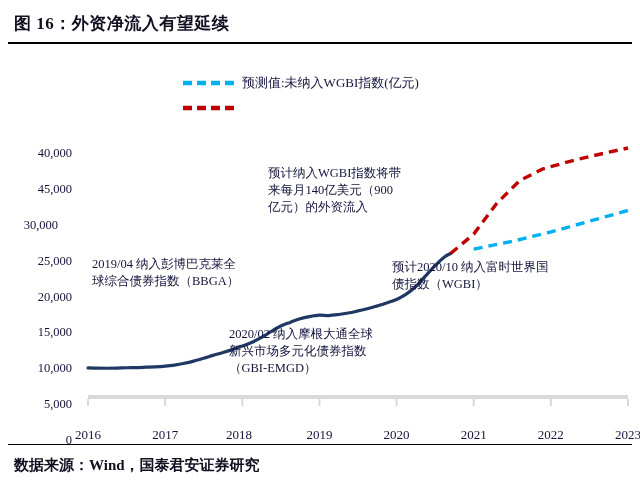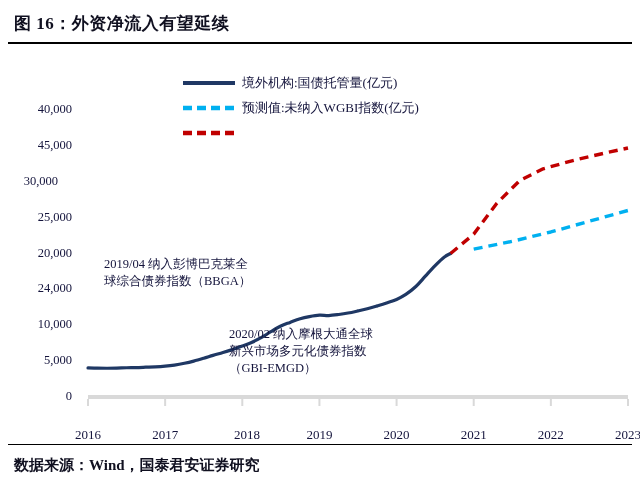--- a/index.html
+++ b/index.html
@@ -101,40 +101,41 @@
   }
 
   
   .ylab {
     position: absolute;
     font-size: 12.5px;
     color: #14143c;
     text-align: right;
     width: 58px;
     white-space: nowrap;
+    margin-top: 44px;
   }
   .xlab {
     position: absolute;
     font-size: 13px;
     color: #14143c;
     text-align: center;
     width: 52px;
     white-space: nowrap;
     margin-top: 16px;
   }
 
   
   .annot {
     position: absolute;
     font-size: 12.5px;
     line-height: 17px;
     color: #14143c;
     white-space: pre-line;
   }
-  .annot-bbga   { left: 104px; top: 256px; width: 210px; }
+  .annot-bbga   { left: 92px; top: 256px; width: 210px; }
   .annot-emgd   { left: 229px; top: 326px; width: 210px; }
   .annot-wgbi-inflow { left: 268px; top: 165px; width: 200px; }
   .annot-wgbi-incl   { left: 392px; top: 259px; width: 190px; }
 </style>
 </head>
 <body>
 
 <div id="figure-root">
 
   <div class="fig-title">图 16：外资净流入有望延续</div>
@@ -156,46 +157,38 @@
         <path d="M 473.71 201.19 L 512.29 193.30 L 550.86 183.98 L 589.43 173.21 L 628.00 162.45" fill="none" stroke="#00B0F0" stroke-width="3.4" stroke-linecap="butt" stroke-linejoin="round" stroke-dasharray="9,6"></path>
       </svg>
   </div>
 
   <div id="ylabels">
       <div class="ylab" style="left: 14px; top: 102px;">40,000</div>
       <div class="ylab" style="left: 14px; top: 137.875px;">45,000</div>
       <div class="ylab" style="left: 0; top: 173.75px;">30,000</div>
       <div class="ylab" style="left: 14px; top: 209.625px;">25,000</div>
       <div class="ylab" style="left: 14px; top: 245.5px;">20,000</div>
-      <div class="ylab" style="left: 14px; top: 281.375px;">24,000</div>
+      <div class="ylab" style="left: 14px; top: 281.375px;">15,000</div>
       <div class="ylab" style="left: 14px; top: 317.25px;">10,000</div>
       <div class="ylab" style="left: 14px; top: 353.125px;">5,000</div>
       <div class="ylab" style="left: 14px; top: 389px;">0</div>
     </div>
 
   <div id="xlabels">
       <div class="xlab" style="left: 62px; top: 411px;">2016</div>
       <div class="xlab" style="left: 139.143px; top: 411px;">2017</div>
-      <div class="xlab" style="left: 221px; top: 411px;">2018</div>
+      <div class="xlab" style="left: 213px; top: 411px;">2018</div>
       <div class="xlab" style="left: 293.429px; top: 411px;">2019</div>
       <div class="xlab" style="left: 370.571px; top: 411px;">2020</div>
       <div class="xlab" style="left: 447.714px; top: 411px;">2021</div>
       <div class="xlab" style="left: 524.857px; top: 411px;">2022</div>
       <div class="xlab" style="left: 602px; top: 411px;">2023</div>
     </div>
 
   <div class="legend" id="legend">
-      <div class="legend-row">
-        <span class="legend-swatch">
-          <svg width="54" height="14">
-            <line x1="1" y1="7" x2="53" y2="7" stroke="#1F3864" stroke-width="4"></line>
-          </svg>
-        </span>
-        <span class="legend-label">境外机构:国债托管量(亿元)</span>
-      </div>
       <div class="legend-row">
         <span class="legend-swatch">
           <svg width="54" height="14">
             <line x1="1" y1="7" x2="53" y2="7" stroke="#00B0F0" stroke-width="4.5" stroke-dasharray="9,5"></line>
           </svg>
         </span>
         <span class="legend-label">预测值:未纳入WGBI指数(亿元)</span>
       </div>
       <div class="legend-row">
         <span class="legend-swatch">
@@ -204,17 +197,22 @@
           </svg>
         </span>
       </div>
     </div>
 
   <div class="annot annot-bbga">2019/04 纳入彭博巴克莱全
 球综合债券指数（BBGA）</div>
   <div class="annot annot-emgd">2020/02 纳入摩根大通全球
 新兴市场多元化债券指数
 （GBI-EMGD）</div>
+  <div class="annot annot-wgbi-inflow">预计纳入WGBI指数将带
+来每月140亿美元（900
+亿元）的外资流入</div>
+  <div class="annot annot-wgbi-incl">预计2020/10 纳入富时世界国
+债指数（WGBI）</div>
 
   <div class="rule-bottom"></div>
   <div class="fig-source">数据来源：Wind，国泰君安证券研究</div>
 
 </div>
 
 </body></html>

